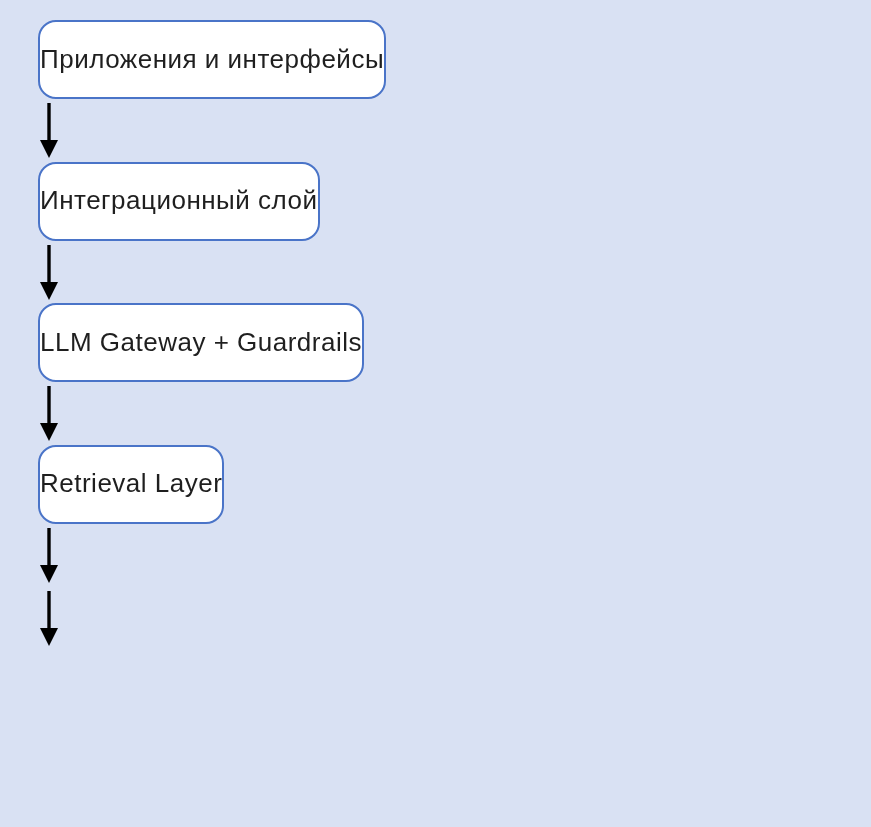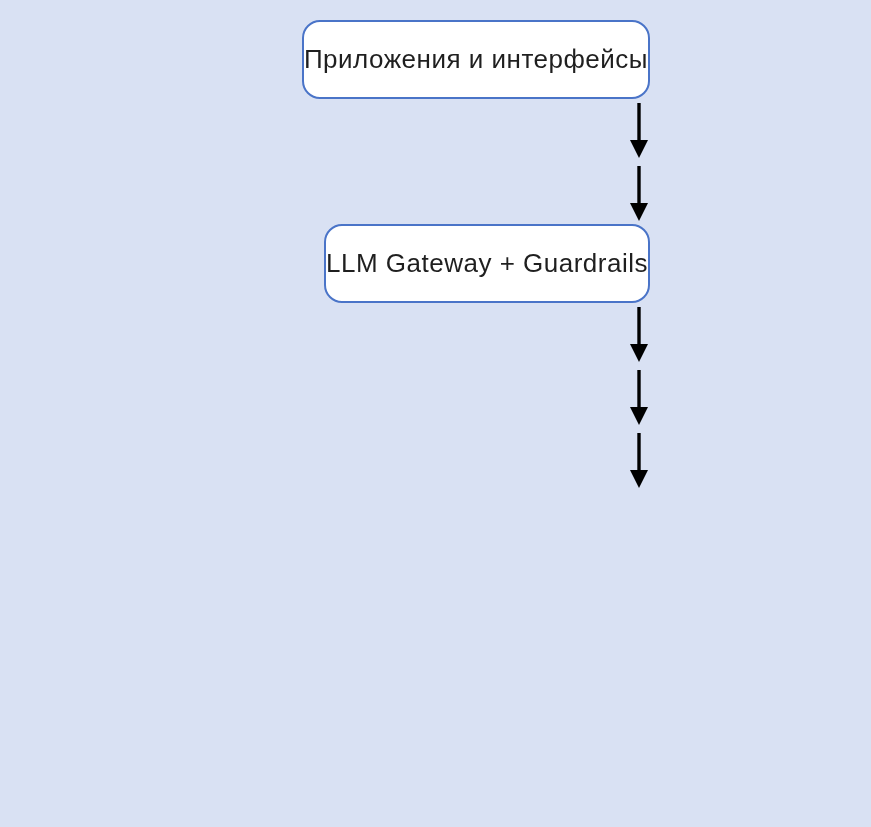--- a/index.html
+++ b/index.html
@@ -13,24 +13,24 @@
   html, body {
     width: 871px;
     height: 827px;
     background: var(--bg);
     font-family: "Liberation Sans", "DejaVu Sans", sans-serif;
     overflow: hidden;
   }
   .flowchart {
     width: 710px;
     height: 827px;
-    padding: 20px 60px;
+    padding: 20px 38px;
     display: flex;
     flex-direction: column;
-    align-items: flex-end;
+    align-items: flex-start;
   }
   .node {
     height: 79px;
     flex: 0 0 79px;
     background: var(--node-fill);
     border: 2px solid var(--node-border);
     border-radius: 18px;
     display: flex;
     align-items: center;
     justify-content: center;
@@ -64,39 +64,45 @@
     <span class="node-label">Приложения и интерфейсы</span>
   </div>
 
   <div class="arrow-wrap">
     <svg width="22" height="56" viewBox="0 0 22 56" aria-hidden="true">
       <line x1="11" y1="1" x2="11" y2="40" stroke="var(--arrow)" stroke-width="3.4"></line>
       <polygon points="2,38 20,38 11,56" fill="var(--arrow)"></polygon>
     </svg>
   </div>
 
+  <div class="node">
+    <span class="node-label">Интеграционный слой</span>
+  </div>
 
   <div class="arrow-wrap">
     <svg width="22" height="56" viewBox="0 0 22 56" aria-hidden="true">
       <line x1="11" y1="1" x2="11" y2="40" stroke="var(--arrow)" stroke-width="3.4"></line>
       <polygon points="2,38 20,38 11,56" fill="var(--arrow)"></polygon>
     </svg>
   </div>
 
   <div class="node">
     <span class="node-label">LLM Gateway + Guardrails</span>
   </div>
 
   <div class="arrow-wrap">
     <svg width="22" height="56" viewBox="0 0 22 56" aria-hidden="true">
       <line x1="11" y1="1" x2="11" y2="40" stroke="var(--arrow)" stroke-width="3.4"></line>
       <polygon points="2,38 20,38 11,56" fill="var(--arrow)"></polygon>
     </svg>
   </div>
 
+  <div class="node">
+    <span class="node-label">Retrieval Layer</span>
+  </div>
 
   <div class="arrow-wrap">
     <svg width="22" height="56" viewBox="0 0 22 56" aria-hidden="true">
       <line x1="11" y1="1" x2="11" y2="40" stroke="var(--arrow)" stroke-width="3.4"></line>
       <polygon points="2,38 20,38 11,56" fill="var(--arrow)"></polygon>
     </svg>
   </div>
 
 
   <div class="arrow-wrap">

